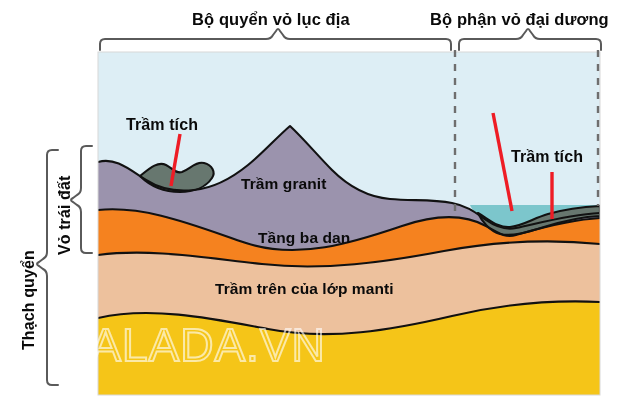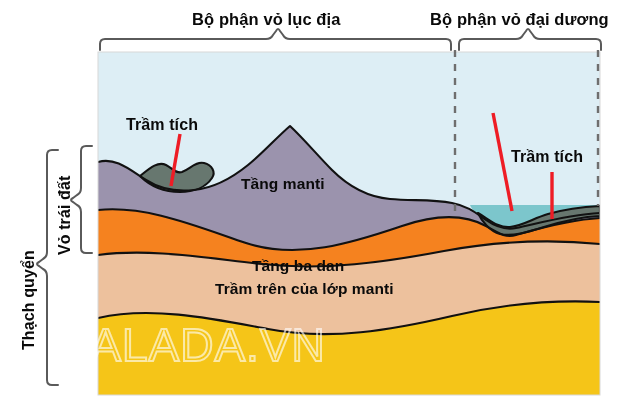--- a/index.html
+++ b/index.html
@@ -125,32 +125,32 @@
 
     <path fill="none" stroke="#5a5a5a" stroke-width="2" stroke-linecap="round" stroke-linejoin="round" d="M92,146 L86,146 Q81,146 81,151 L81,188 Q81,193 77,195 L73,198 Q69,200 73,202 L77,205 Q81,207 81,212 L81,248 Q81,253 86,253 L92,253"></path>
 
     <line x1="180" y1="134" x2="171" y2="186" stroke="#ee1c25" stroke-width="3.4" stroke-linecap="butt"></line>
 
     <line x1="493" y1="113" x2="512" y2="211" stroke="#ee1c25" stroke-width="3.4" stroke-linecap="butt"></line>
 
     <line x1="552" y1="172" x2="552" y2="219" stroke="#ee1c25" stroke-width="3.4" stroke-linecap="butt"></line>
   </svg>
 
-  <div class="lbl lbl-top" style="left:192px; top:10px;">Bộ phận vỏ lục địa</div>
+  <div class="lbl lbl-top" style="left:192px; top:10px;">Bộ quyển vỏ lục địa</div>
 
   <div class="lbl lbl-top" style="left:430px; top:10px;">Bộ phận vỏ đại dương</div>
 
   <div class="lbl lbl-callout" style="left:126px; top:116px;">Trầm tích</div>
 
 
   <div class="lbl lbl-callout" style="left:511px; top:148px;">Trầm tích</div>
 
-  <div class="lbl lbl-inner" style="left:241px; top:175px;">Tầng manti</div>
+  <div class="lbl lbl-inner" style="left:241px; top:175px;">Trầm granit</div>
 
-  <div class="lbl lbl-inner" style="left:252px; top:229px;margin-top:28px;">Tầng ba dan</div>
+  <div class="lbl lbl-inner" style="left:258px; top:229px;">Tầng ba dan</div>
 
   <div class="lbl lbl-inner" style="left:215px; top:280px;">Trầm trên của lớp manti</div>
 
   <div class="lbl lbl-vert" style="left:20px; top:350px;">Thạch quyển</div>
 
   <div class="lbl lbl-vert" style="left:56px; top:255px;">Vỏ trái đất</div>
 
   <div class="wm" style="left:62px; top:318px;">PALADA.VN</div>
 
 </div>

